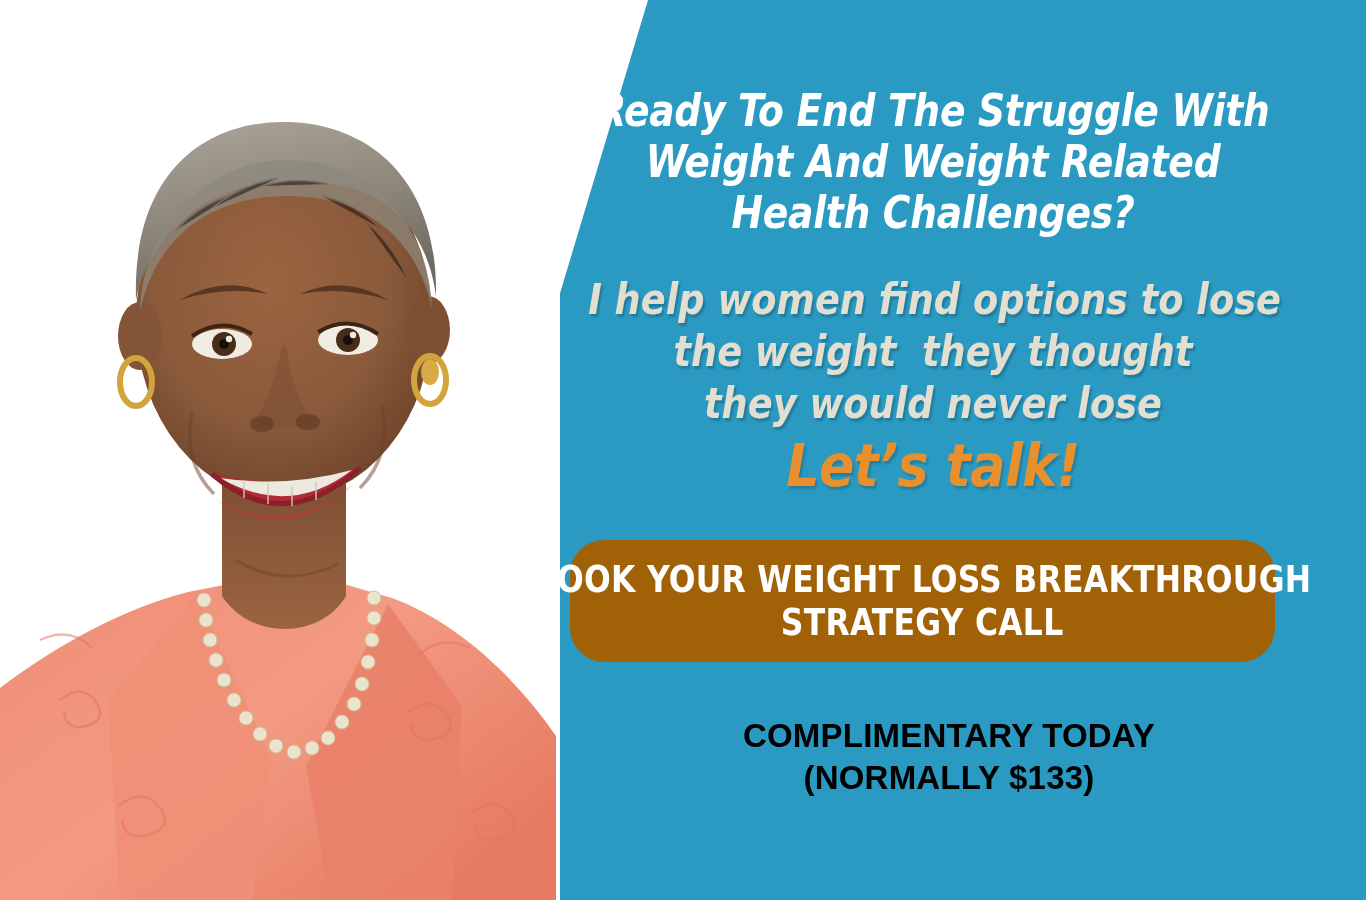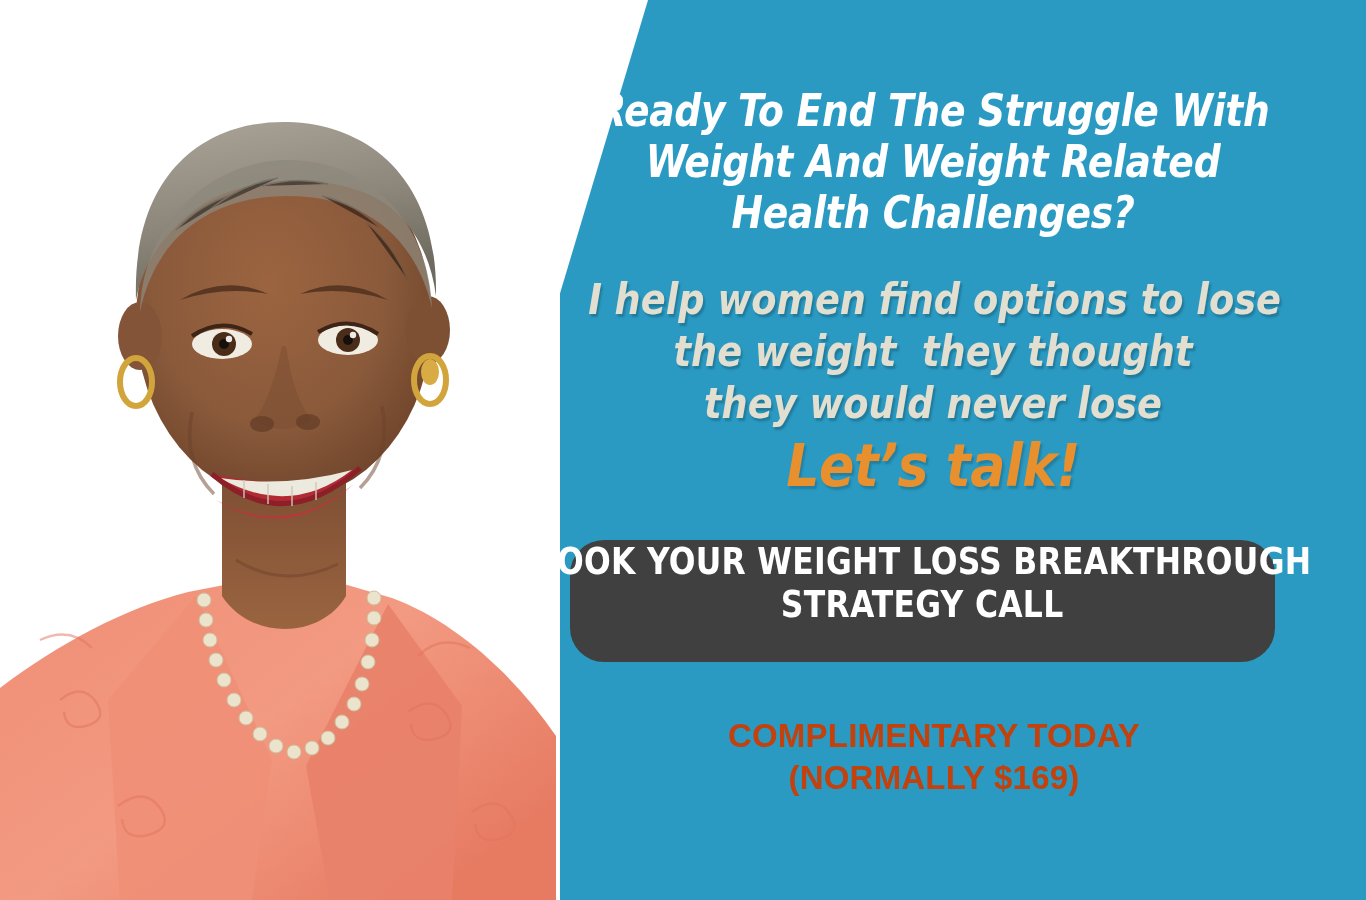--- a/index.html
+++ b/index.html
@@ -100,50 +100,50 @@
   }
 
   .cta-button {
     position: absolute;
     left: 4px;
     top: 540px;
     width: 705px;
     height: 122px;
     box-sizing: border-box;
     display: flex;
-    align-items: flex-start;
+    align-items: center;
     justify-content: center;
-    background: #404040;
+    background: #a16207;
     border: none;
     border-radius: 34px;
     cursor: pointer;
     padding: 0 26px;
   }
   .cta-label {
     font-family: "DejaVu Sans Condensed", "Liberation Sans Narrow", "Liberation Sans", sans-serif;
     font-size: 38px;
     font-weight: 700;
     line-height: 1.12;
     color: #ffffff;
     letter-spacing: 0.3px;
     text-transform: uppercase;
     transform: scaleX(0.92);
   }
   .cta-line { display: block; white-space: nowrap; }
 
   .footnote {
     position: absolute;
-    left: 1px;
+    left: 16px;
     top: 682px;
     width: 100%;
     font-family: "Liberation Sans", sans-serif;
     font-size: 33px;
     font-weight: 700;
     line-height: 1.28;
-    color: #c2410c;
+    color: #000000;
     letter-spacing: 0.2px;
   }
   .footnote-line { display: block; white-space: nowrap; }
 </style>
 </head>
 <body>
 
 <div class="banner">
 
   <div class="teal-panel"></div>
@@ -292,17 +292,17 @@
 
     <div class="cta-button" role="button">
       <span class="cta-label">
         <span class="cta-line">BOOK YOUR WEIGHT LOSS BREAKTHROUGH</span>
         <span class="cta-line">STRATEGY CALL</span>
       </span>
     </div>
 
     <p class="footnote">
       <span class="footnote-line">COMPLIMENTARY TODAY</span>
-      <span class="footnote-line">(NORMALLY $169)</span>
+      <span class="footnote-line">(NORMALLY $133)</span>
     </p>
 
   </div>
 </div>
 
 </body></html>

